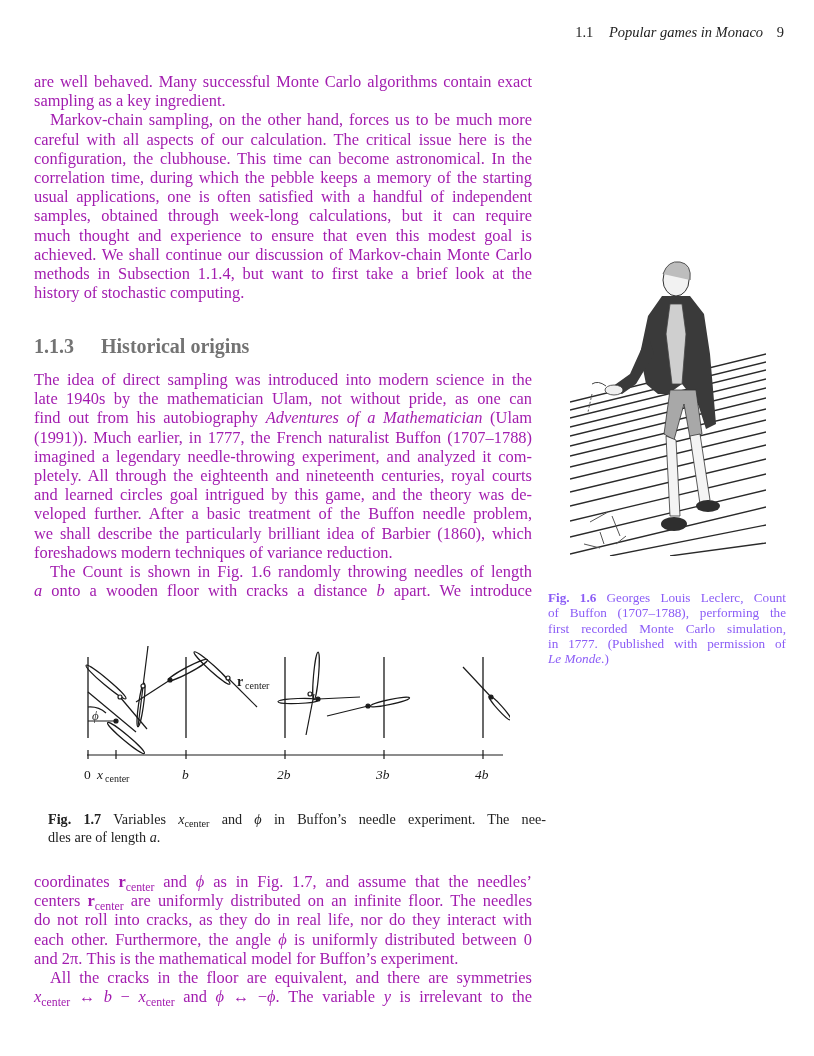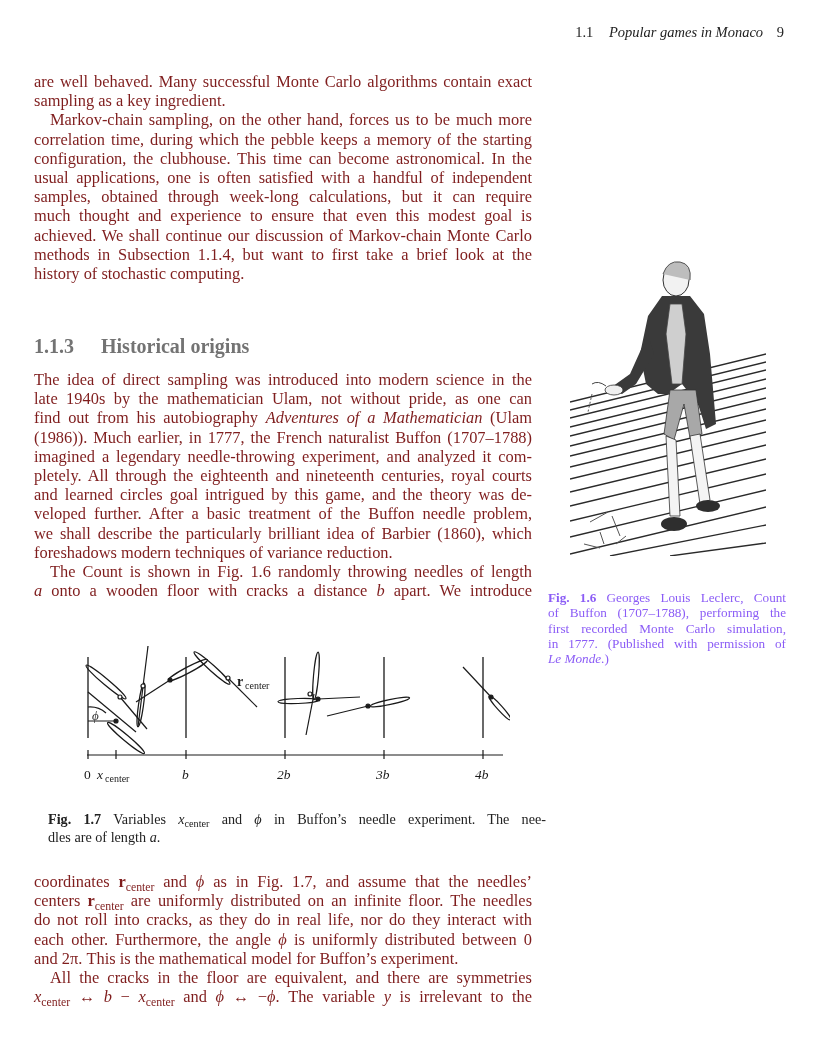--- a/index.html
+++ b/index.html
@@ -6,21 +6,21 @@
   body { width: 814px; height: 1056px; position: relative; overflow: hidden;
          font-family: "DejaVu Serif", "Liberation Serif", serif; color: #1a1a1a; }
   #page { position: absolute; left: 0; top: 0; width: 814px; height: 752px; }
 
   .running-head { position: absolute; top: 24px; right: 30px; font-family: "Liberation Serif", serif;
                   font-size: 14.5px; color: #222; white-space: nowrap; }
   .running-head .sec { margin-right: 12px; }
   .running-head .title { font-style: italic; margin-right: 10px; }
 
   .textcol { position: absolute; left: 34px; width: 498px; font-family: "Liberation Serif", serif;
-             font-size: 16.4px; line-height: 19.2px; text-align: justify; color: #7f1d1d; }
+             font-size: 16.4px; line-height: 19.2px; text-align: justify; color: #a21caf; }
   .textcol p { margin: 0; }
   .textcol .line { display: block; text-align: justify; text-align-last: justify; white-space: nowrap; }
   .textcol .line.last { text-align-last: left; }
 
   .heading { position: absolute; left: 34px; top: 335px; font-family: "Liberation Serif", serif;
              font-weight: bold; font-size: 20px; color: #737373; white-space: nowrap; }
   .heading .num { margin-right: 22px; }
 
   i, .it { font-style: italic; }
   sub { font-size: 0.72em; vertical-align: -0.3em; line-height: 0; font-style: normal; }
@@ -52,42 +52,43 @@
     <span>9</span>
   </div>
 
   <div class="textcol" style="top:72px;">
     <p>
       <span class="line">are well behaved. Many successful Monte Carlo algorithms contain exact</span>
       <span class="line last">sampling as a key ingredient.</span>
     </p>
     <p>
       <span class="line" style="padding-left:16px;">Markov-chain sampling, on the other hand, forces us to be much more</span>
+      <span class="line">careful with all aspects of our calculation. The critical issue here is the</span>
+      <span class="line">configuration, the clubhouse. This time can become astronomical. In the</span>
       <span class="line">correlation time, during which the pebble keeps a memory of the starting</span>
-      <span class="line">configuration, the clubhouse. This time can become astronomical. In the</span>
       <span class="line">usual applications, one is often satisfied with a handful of independent</span>
       <span class="line">samples, obtained through week-long calculations, but it can require</span>
       <span class="line">much thought and experience to ensure that even this modest goal is</span>
       <span class="line">achieved. We shall continue our discussion of Markov-chain Monte Carlo</span>
       <span class="line">methods in Subsection 1.1.4, but want to first take a brief look at the</span>
       <span class="line last">history of stochastic computing.</span>
     </p>
   </div>
 
   <div class="heading">
     <span class="num">1.1.3</span>
     <span>Historical origins</span>
   </div>
 
   <div class="textcol" style="top:370px;">
     <p>
       <span class="line">The idea of direct sampling was introduced into modern science in the</span>
       <span class="line">late 1940s by the mathematician Ulam, not without pride, as one can</span>
       <span class="line"><span>find out from his autobiography </span><i>Adventures of a Mathematician</i><span> (Ulam</span></span>
-      <span class="line">(1986)). Much earlier, in 1777, the French naturalist Buffon (1707–1788)</span>
+      <span class="line">(1991)). Much earlier, in 1777, the French naturalist Buffon (1707–1788)</span>
       <span class="line">imagined a legendary needle-throwing experiment, and analyzed it com-</span>
       <span class="line">pletely. All through the eighteenth and nineteenth centuries, royal courts</span>
       <span class="line">and learned circles goal intrigued by this game, and the theory was de-</span>
       <span class="line">veloped further. After a basic treatment of the Buffon needle problem,</span>
       <span class="line">we shall describe the particularly brilliant idea of Barbier (1860), which</span>
       <span class="line last">foreshadows modern techniques of variance reduction.</span>
     </p>
     <p>
       <span class="line" style="padding-left:16px;">The Count is shown in Fig. 1.6 randomly throwing needles of length</span>
       <span class="line"><i>a</i><span> onto a wooden floor with cracks a distance </span><i>b</i><span> apart. We introduce</span></span>

